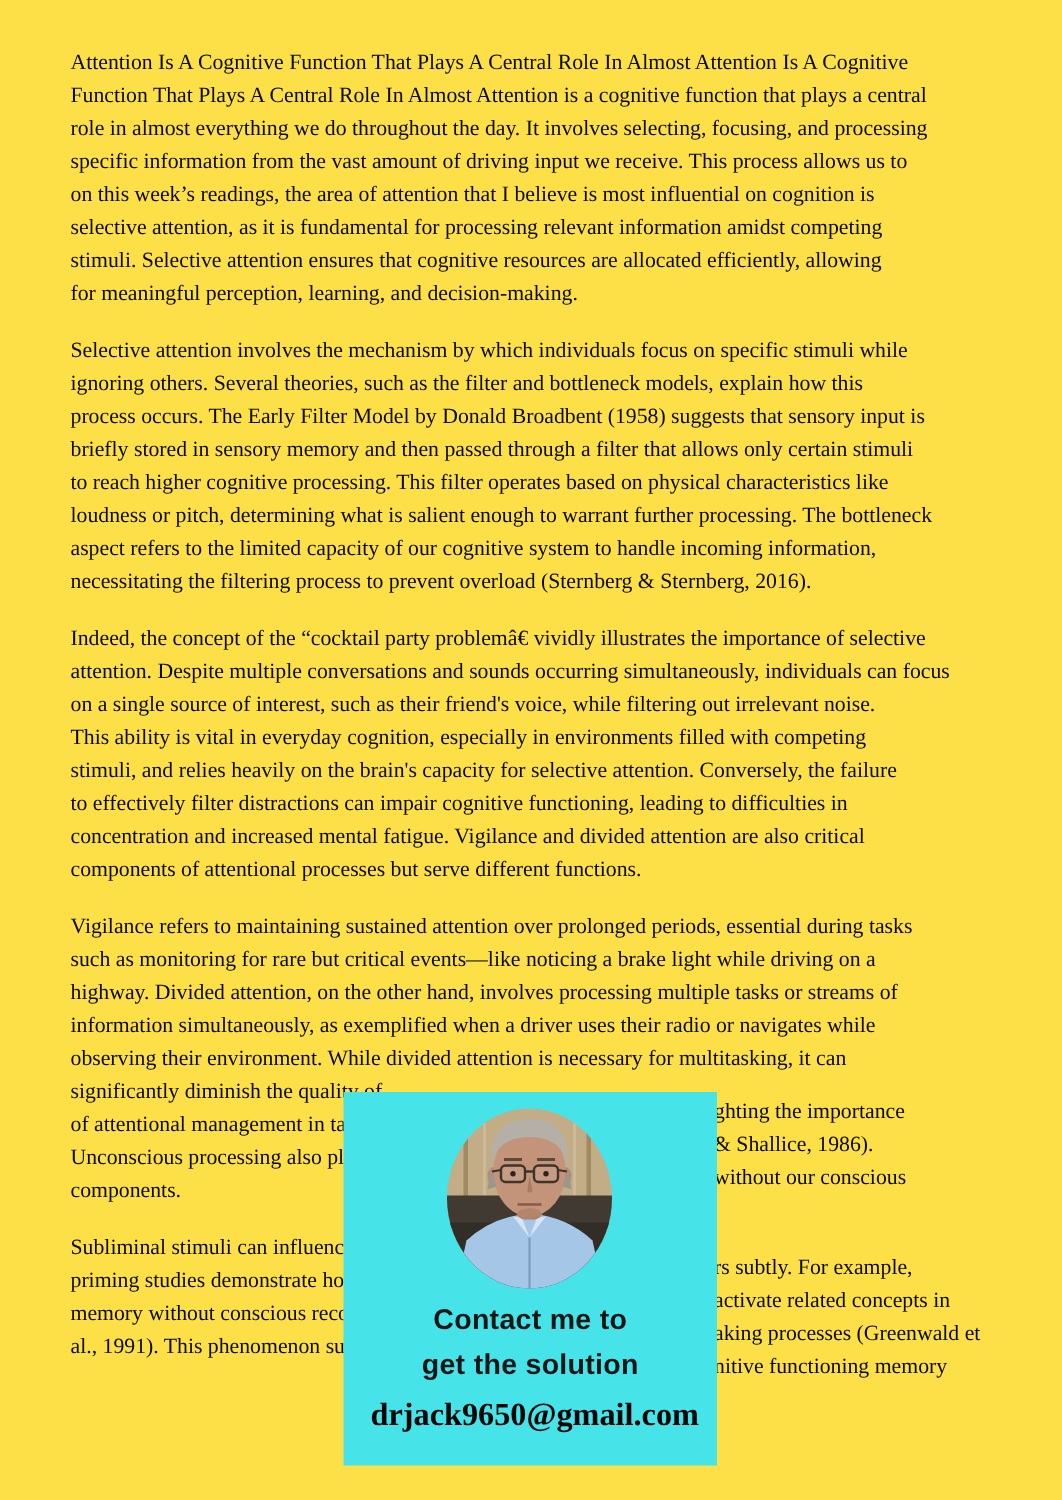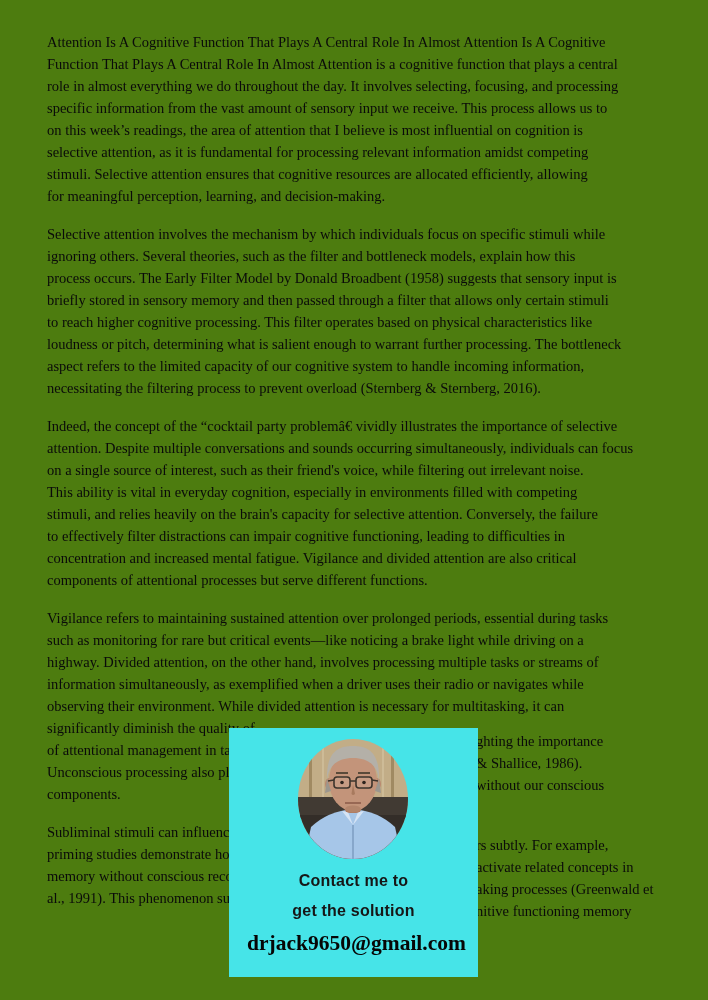--- a/index.html
+++ b/index.html
@@ -1,43 +1,43 @@
 <!DOCTYPE html>
 <html style="--card-bg: #46e4e8;"><head>
 <meta charset="utf-8">
 <style>
   html,body{margin:0;padding:0;background:#ffffff;}
-  .screen{position:relative;width:708px;height:1000px;background:#4d7c0f;overflow:hidden;
+  .screen{position:relative;width:708px;height:1000px;background:#fde047;overflow:hidden;
           font-family:"Liberation Serif", serif;color:#0a0a0a;}
   .doc{position:absolute;left:47px;top:31px;width:640px;}
   .para{margin:0 0 16px 0;}
   .line{position:relative;height:22px;line-height:22px;font-size:14.5px;white-space:nowrap;}
   .line .rfrag{position:absolute;left:429px;top:0;margin-top:13px;}
   
   .card{position:absolute;left:229px;top:728px;width:249px;height:249px;
         background:var(--card-bg,#46e4e8);z-index:5;}
   .photo{position:absolute;left:69px;top:11px;width:110px;height:120px;}
   .headline{position:absolute;left:0;top:138px;width:100%;text-align:center;
             font-family:"Liberation Sans", sans-serif;font-weight:700;
-            font-size:16px;line-height:30px;color:#161616;letter-spacing:.2px;}
+            font-size:19px;line-height:30px;color:#161616;letter-spacing:.2px;}
   .email{position:absolute;left:3px;top:202px;width:100%;text-align:center;
          font-family:"Liberation Serif", serif;font-weight:700;font-size:21.5px;
          line-height:26px;color:#060606;}
 </style>
 </head>
 <body>
 
 <div class="screen">
 
   <div class="doc">
       <div class="para">
         <div class="line">Attention Is A Cognitive Function That Plays A Central Role In Almost Attention Is A Cognitive</div>
         <div class="line">Function That Plays A Central Role In Almost Attention is a cognitive function that plays a central</div>
         <div class="line">role in almost everything we do throughout the day. It involves selecting, focusing, and processing</div>
-        <div class="line">specific information from the vast amount of sensory input we receive. This process allows us to</div>
+        <div class="line">specific information from the vast amount of driving input we receive. This process allows us to</div>
         <div class="line">on this week’s readings, the area of attention that I believe is most influential on cognition is</div>
         <div class="line">selective attention, as it is fundamental for processing relevant information amidst competing</div>
         <div class="line">stimuli. Selective attention ensures that cognitive resources are allocated efficiently, allowing</div>
         <div class="line">for meaningful perception, learning, and decision-making.</div>
       </div>
       <div class="para">
         <div class="line">Selective attention involves the mechanism by which individuals focus on specific stimuli while</div>
         <div class="line">ignoring others. Several theories, such as the filter and bottleneck models, explain how this</div>
         <div class="line">process occurs. The Early Filter Model by Donald Broadbent (1958) suggests that sensory input is</div>
         <div class="line">briefly stored in sensory memory and then passed through a filter that allows only certain stimuli</div>

